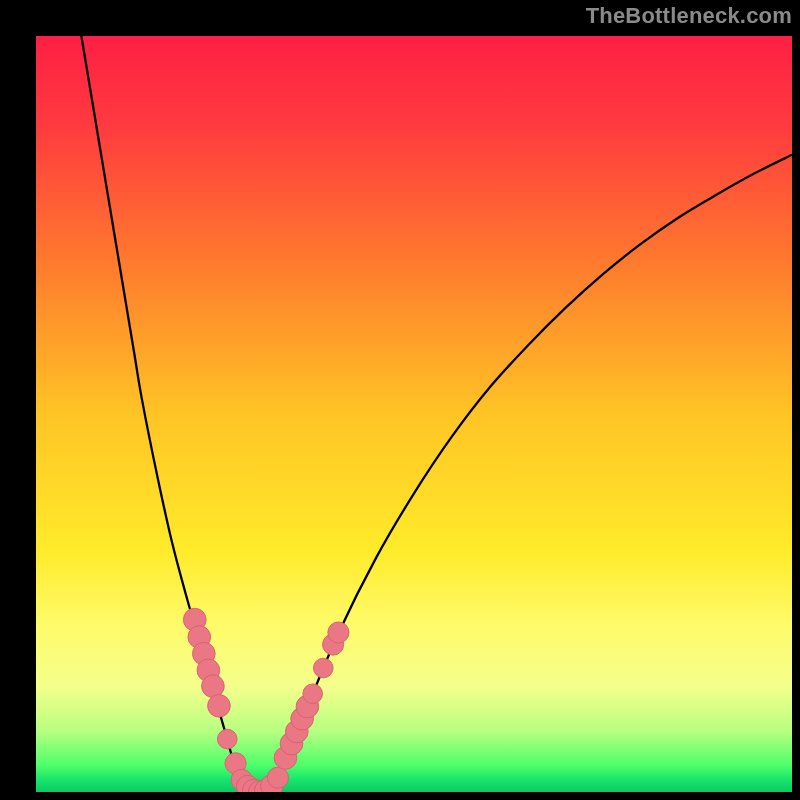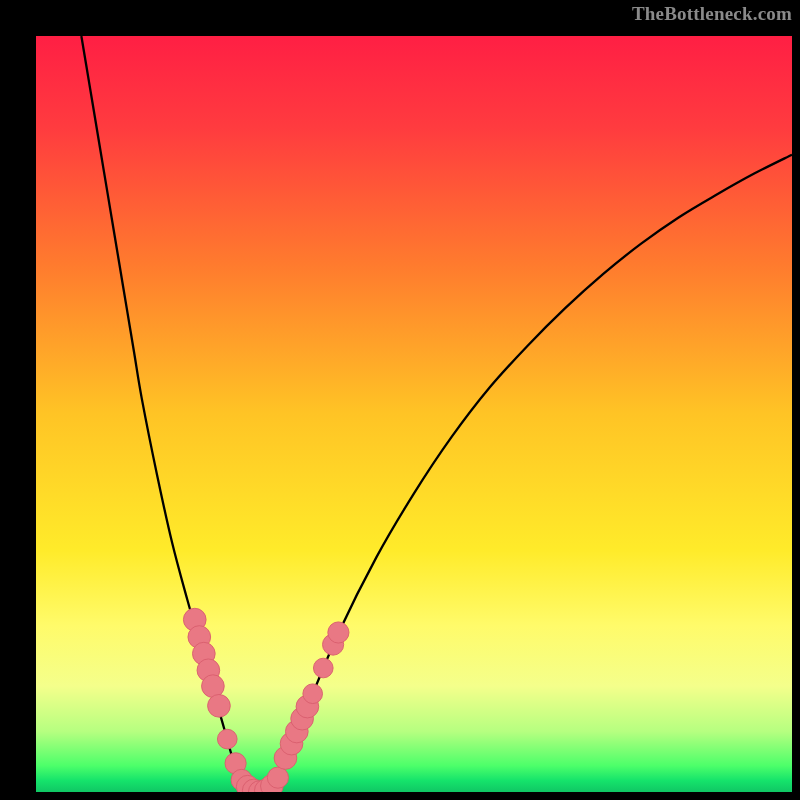--- a/index.html
+++ b/index.html
@@ -28,22 +28,22 @@
     position: absolute;
     left: 0;
     top: 0;
     width: 100%;
     height: 100%;
   }
   .watermark {
     position: absolute;
     top: 3px;
     right: 8px;
-    font-family: Liberation Serif, serif;
-    font-size: 19px;
+    font-family: Liberation Sans, sans-serif;
+    font-size: 22px;
     font-weight: 600;
     color: #8a8a8a;
     letter-spacing: 0.2px;
     user-select: none;
   }
   svg.curves {
     position: absolute;
     left: 0;
     top: 0;
     width: 100%;

